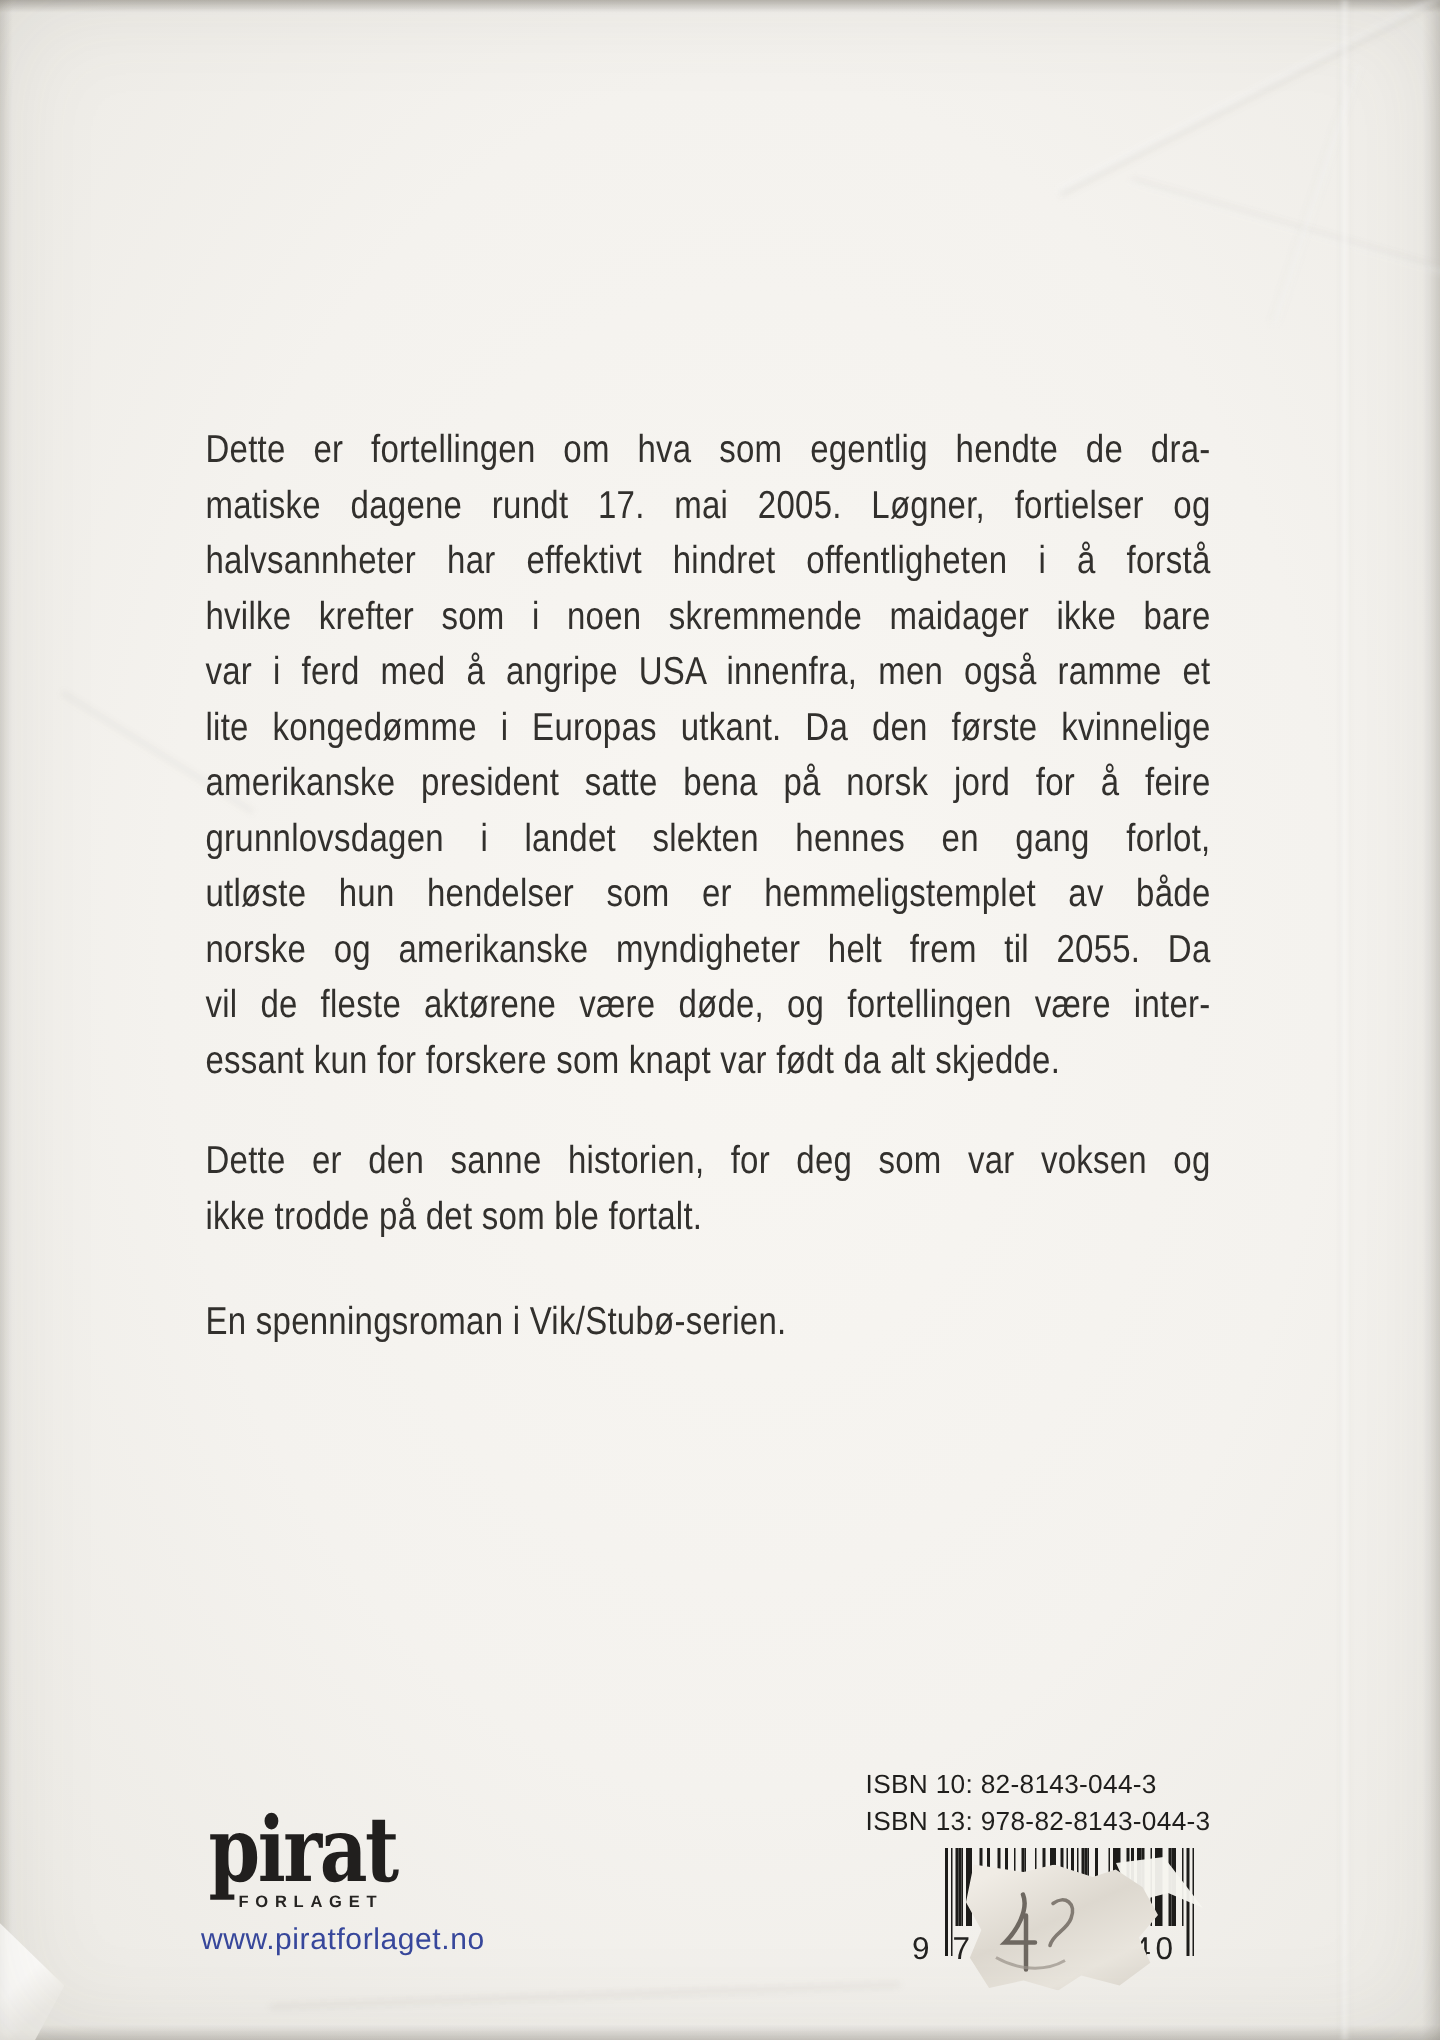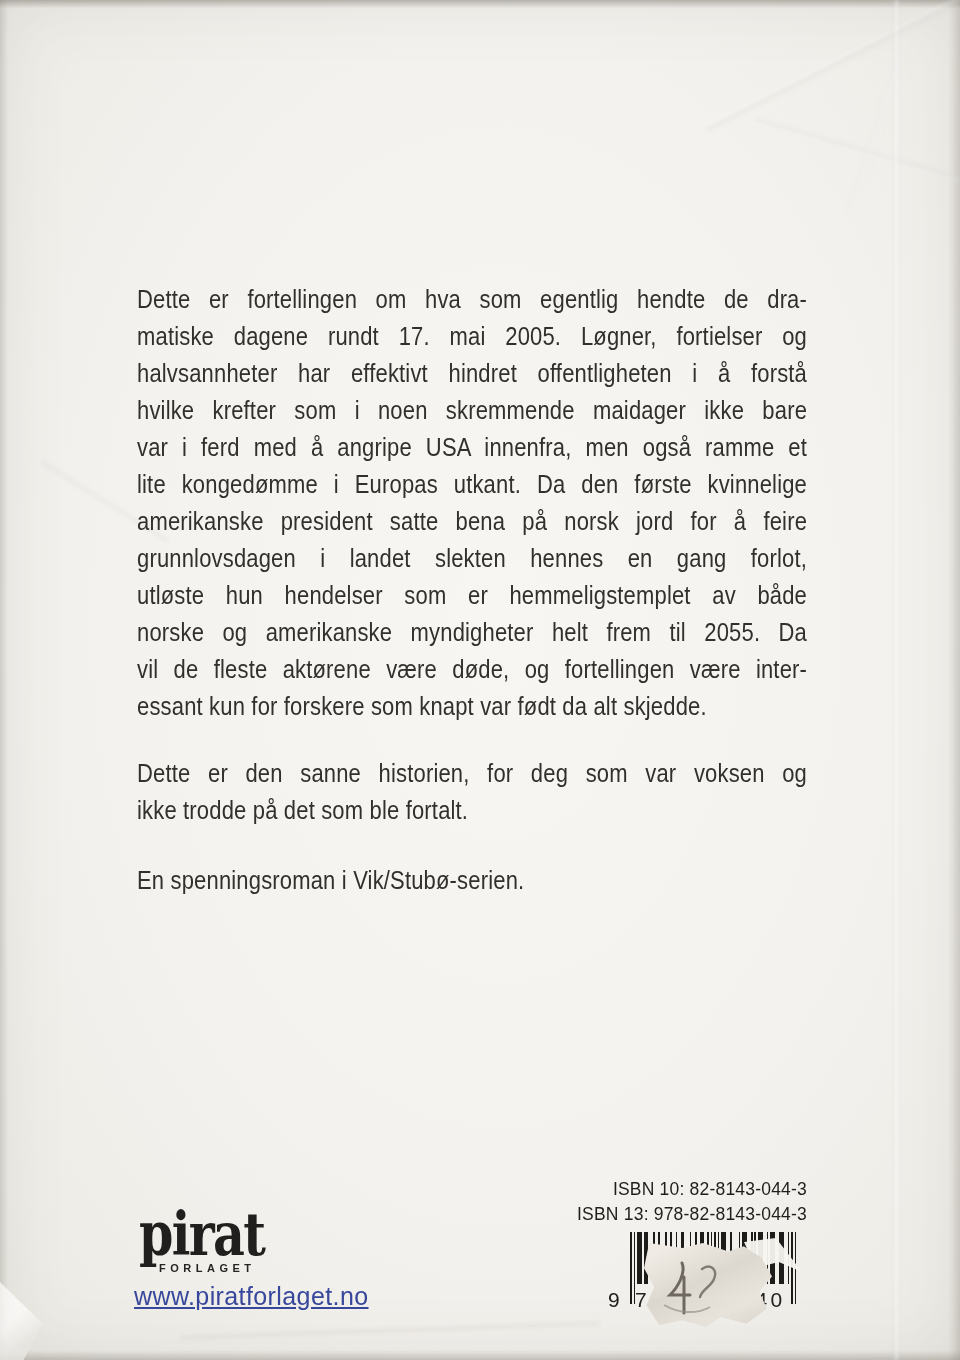--- a/index.html
+++ b/index.html
@@ -64,27 +64,27 @@
     font-family:"DejaVu Serif","Liberation Serif",serif;
     font-weight:bold;font-size:60px;line-height:56px;letter-spacing:-2px;
     color:#211f1e;transform:scaleX(0.82);transform-origin:0 0;
   }
   .logo-imprint{
     margin-top:0;margin-left:20px;
     font-size:11px;font-weight:bold;letter-spacing:4.5px;color:#262422;
   }
   .website{
     position:absolute;left:134px;top:1282px;
-    font-size:25px;letter-spacing:0.4px;color:#37479b;text-decoration:underline;
+    font-size:20px;letter-spacing:0.4px;color:#37479b;
   }
 
   
   .isbn{
     position:absolute;right:153px;top:1177px;
-    text-align:right;font-size:17.5px;line-height:25px;color:#1f1e1c;letter-spacing:0.2px;
+    font-size:17.5px;line-height:25px;color:#1f1e1c;letter-spacing:0.2px;
   }
 
   
   .barcode{position:absolute;left:630px;top:1232px;display:flex;align-items:flex-start;}
   .bc-mod{width:1.76px;height:52px;}
   .bc-mod.bar{background:#1d1c1a;}
   .bc-mod.tall{height:72px;}
   .bc-digits{position:absolute;left:608px;top:1288px;width:200px;height:26px;
     font-size:21px;color:#232220;}
   .bc-digits span{position:absolute;top:0;}

